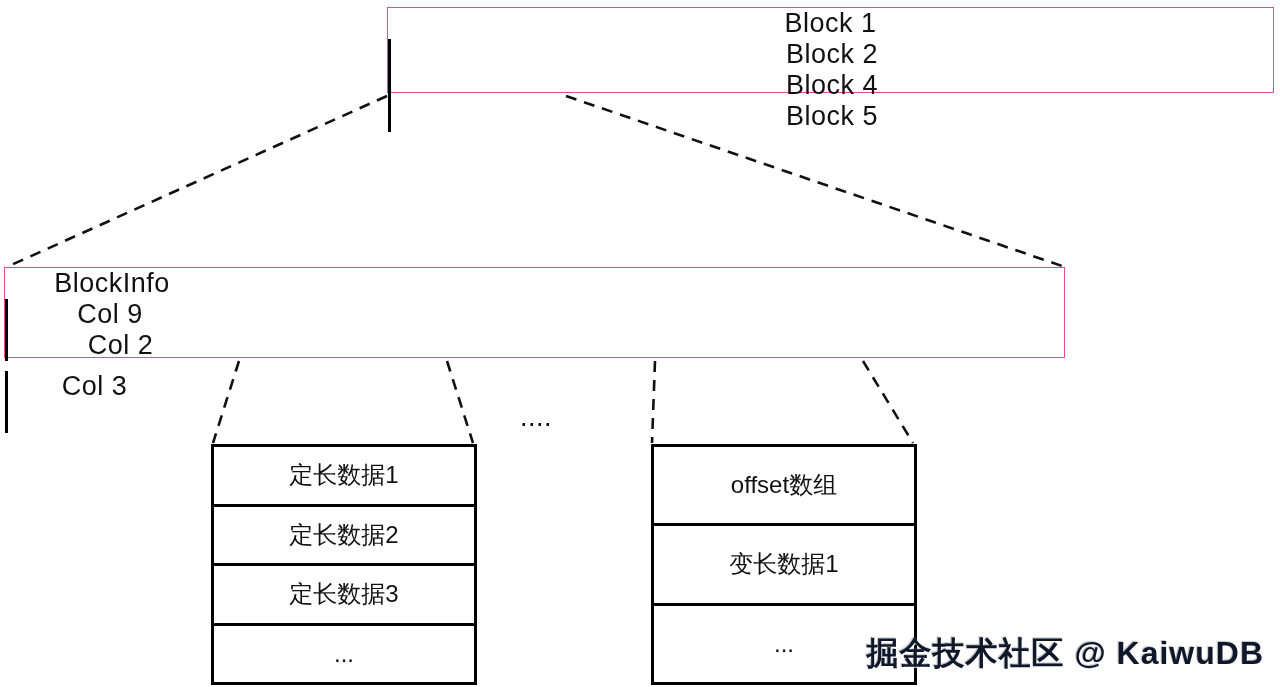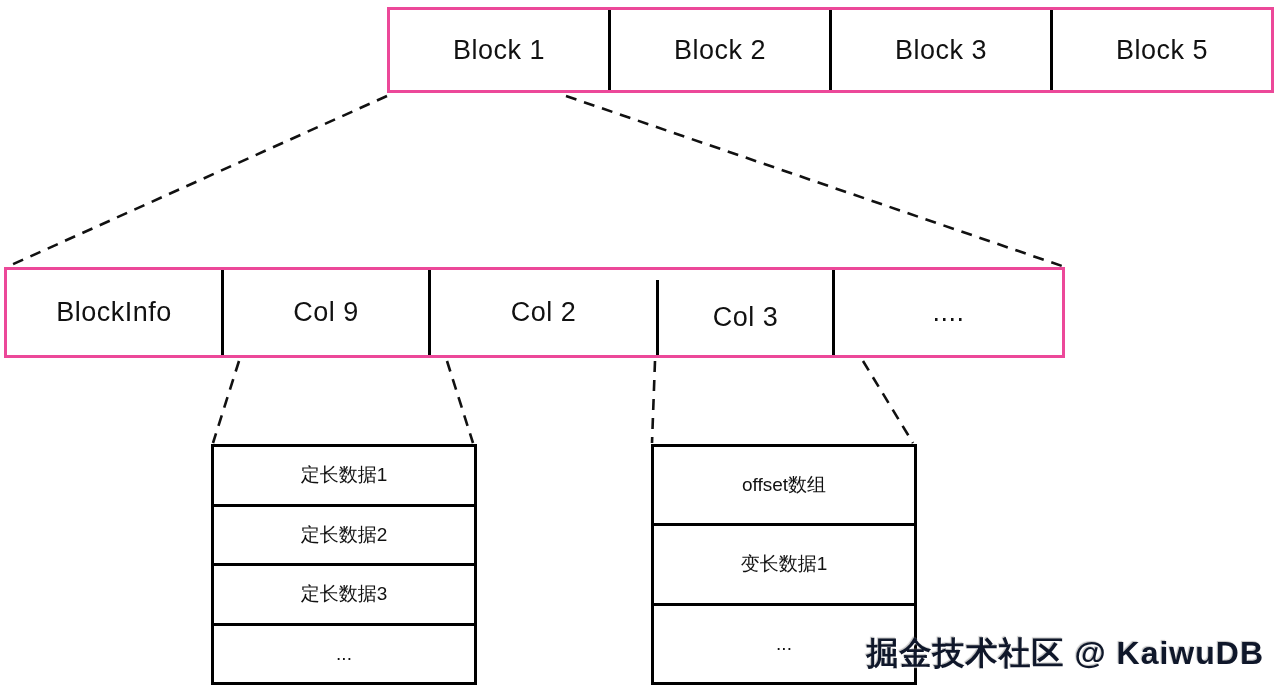--- a/index.html
+++ b/index.html
@@ -2,21 +2,21 @@
 <html><head>
 <meta charset="utf-8">
 <style>
   html,body{margin:0;padding:0;background:#ffffff;}
   #canvas{
     position:relative;width:1280px;height:687px;background:#ffffff;overflow:hidden;
     font-family:"Liberation Sans","DejaVu Sans",sans-serif;color:#111111;
   }
   .connectors{position:absolute;left:0;top:0;width:1280px;height:687px;pointer-events:none;}
 
-  .row{position:absolute;display:flex;border:3px solid #ec4899;box-sizing:border-box;background:#fff;}
+  .row{position:absolute;display:flex;border:1px solid #ec4899;box-sizing:border-box;background:#fff;flex-direction:column;}
   .row .cell{
     display:flex;align-items:center;justify-content:center;
     border-left:3px solid #000;box-sizing:border-box;
     font-size:27px;letter-spacing:0.5px;white-space:nowrap;
   }
   .row .cell:first-child{border-left:none;}
 
   #block-row{left:387px;top:7px;width:887px;height:86px;}
   #block-row .cell{flex:1;}
 
@@ -28,21 +28,21 @@
   #col-row .cell.c4{flex:1;}
 
   .stack{
     position:absolute;width:266px;height:241px;border:3px solid #000;
     box-sizing:border-box;display:flex;flex-direction:column;background:#fff;
   }
   #fixed-stack{left:211px;top:444px;}
   #var-stack{left:651px;top:444px;}
   .stack .srow{
     flex:1;display:flex;align-items:center;justify-content:center;
-    border-top:3px solid #000;font-size:19px;white-space:nowrap;
+    border-top:3px solid #000;font-size:24px;white-space:nowrap;
   }
   .stack .srow:first-child{border-top:none;}
 
   #watermark{
     position:absolute;right:16px;top:632px;font-size:32px;font-weight:bold;
     color:#0f172a;letter-spacing:1px;white-space:nowrap;
     text-shadow:1px 1px 1px rgba(255,255,255,0.95), -1px -1px 1px rgba(110,110,110,0.45);
     text-align:center;
   }
 </style>
@@ -58,21 +58,21 @@
       <line x1="239" y1="361" x2="213" y2="443"></line>
       <line x1="447" y1="361" x2="473" y2="443"></line>
       <line x1="655" y1="361" x2="652" y2="443"></line>
       <line x1="863" y1="361" x2="913" y2="443"></line>
     </g>
   </svg>
 
   <div id="block-row" class="row">
     <div class="cell">Block 1</div>
     <div class="cell">Block 2</div>
-    <div class="cell">Block 3</div>
+    <div class="cell">Block 4</div>
     <div class="cell">Block 5</div>
   </div>
 
   <div id="col-row" class="row">
     <div class="cell c0">BlockInfo</div>
     <div class="cell c1">Col 9</div>
     <div class="cell c2">Col 2</div>
     <div class="cell c3">Col 3</div>
     <div class="cell c4">....</div>
   </div>

